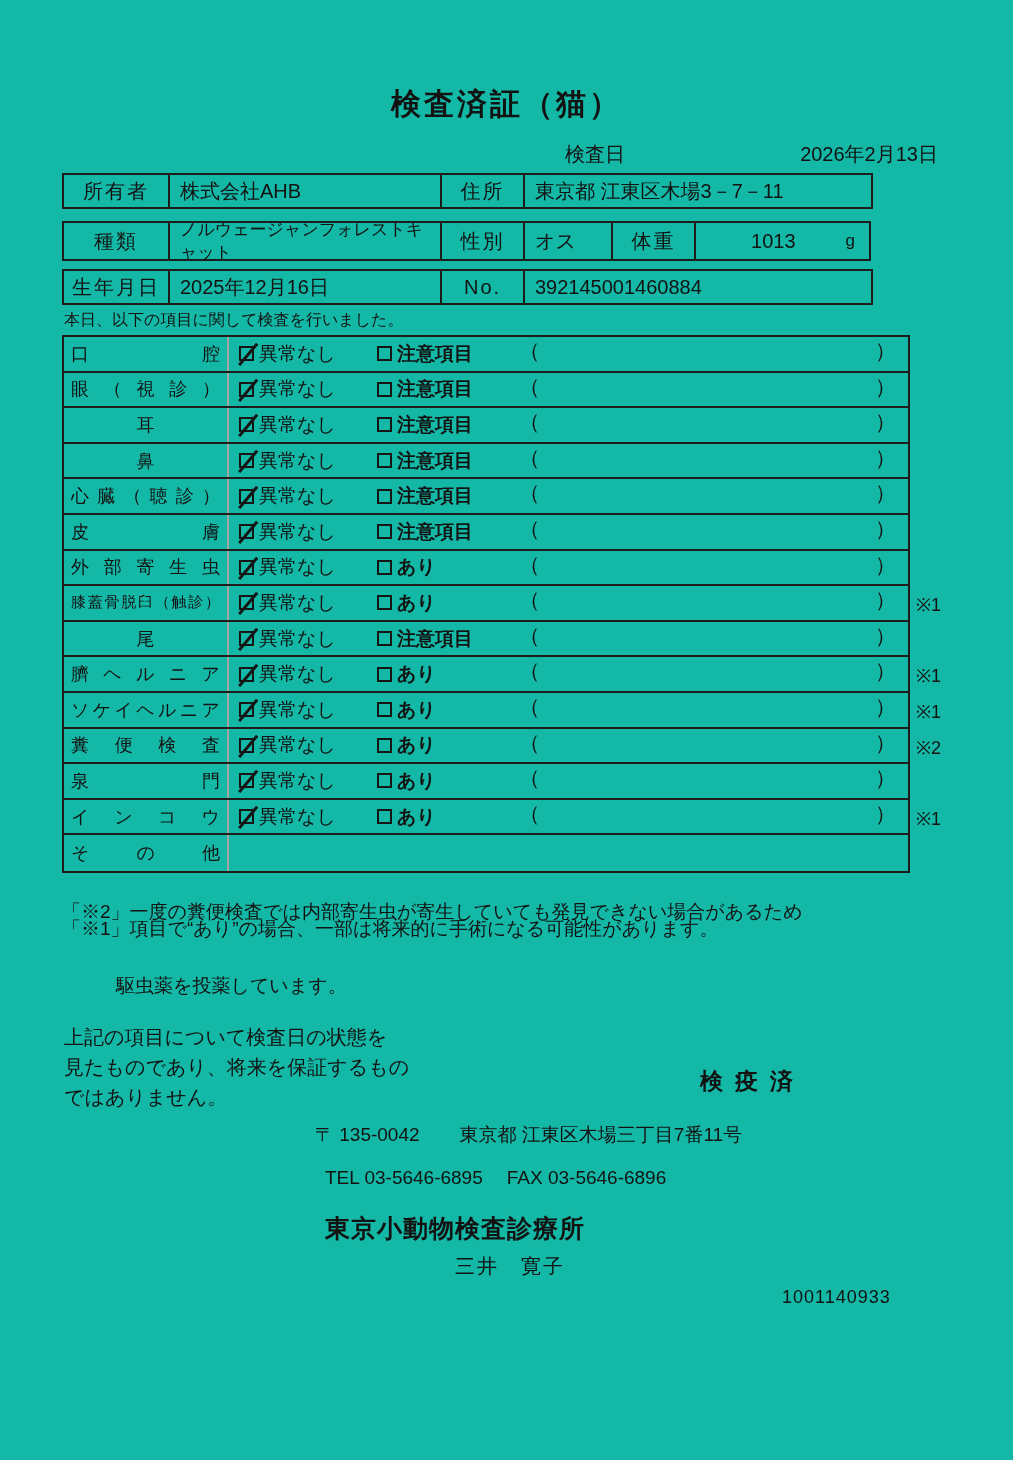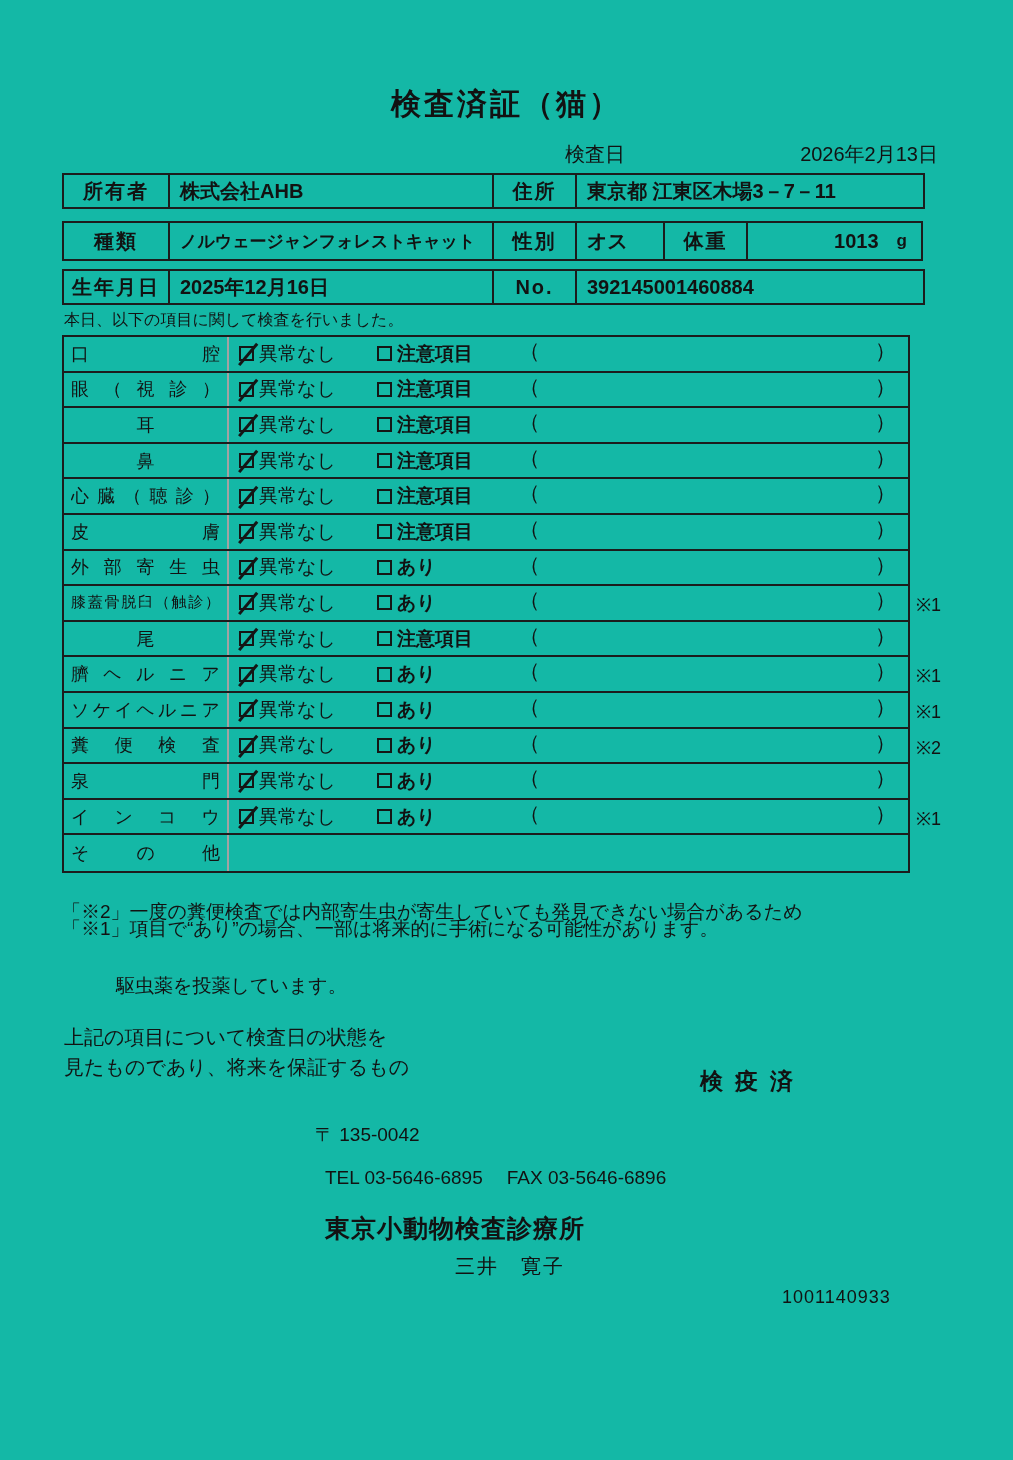--- a/index.html
+++ b/index.html
@@ -16,38 +16,38 @@
   .doc-title {
     position: absolute; top: 84px; left: 0; width: 100%;
     text-align: center; font-size: 30px; font-weight: bold; letter-spacing: 3px;
   }
   .insp-date-row {
     position: absolute; top: 141px; left: 565px; width: 373px;
     display: flex; justify-content: space-between; font-size: 20px;
   }
   
   .hdr { position: absolute; left: 62px; top: 173px; width: 878px; }
-  .hdr-row { display: flex; font-weight: bold; }
+  .hdr-row { display: flex; }
   .hdr-row.r1 { height: 36px; margin-bottom: 12px; }
   .hdr-row.r2 { height: 40px; margin-bottom: 8px; }
   .hdr-row.r3 { height: 36px; }
   .cell {
     border: 2px solid #1c1c1c; height: 100%;
     display: flex; align-items: center; font-size: 20px;
   }
   .cell + .cell { margin-left: -2px; }
   .cell.lab { justify-content: center; letter-spacing: 2px; }
   .cell.val { padding-left: 10px; }
   .w-lab1 { width: 108px; }
-  .w-val1 { width: 326px; }
+  .w-val1 { width: 274px; }
   .w-lab2 { width: 85px; }
   .w-val2 { width: 350px; }
   .w-sex  { width: 90px; }
   .w-wlab { width: 85px; }
-  .w-wval { width: 177px; justify-content: flex-end; padding-right: 14px; }
+  .w-wval { width: 177px; justify-content: flex-end; padding-right: 14px; gap: 32px; }
   .breed { font-size: 17px; }
   .unit { font-size: 17px; margin-left: 18px; }
   
   .intro { position: absolute; left: 64px; top: 310px; font-size: 16px; }
   
   .insp-table {
     position: absolute; left: 62px; top: 335px; width: 848px;
     border: 2px solid #1c1c1c;
   }
   .insp-row {
@@ -420,26 +420,28 @@
       </div>
     </div>
 
   <div class="fn1">「※1」項目で“あり”の場合、一部は将来的に手術になる可能性があります。</div>
   <div class="fn2a">「※2」一度の糞便検査では内部寄生虫が寄生していても発見できない場合があるため</div>
   <div class="fn2b">駆虫薬を投薬しています。</div>
 
   <div class="disclaimer">
     <div>上記の項目について検査日の状態を</div>
     <div>見たものであり、将来を保証するもの</div>
+    <div>ではありません。</div>
   </div>
 
   <div class="stamp">検疫済</div>
 
   <div class="postal-line">
     <span>〒 135-0042</span>
+    <span class="addr2">東京都 江東区木場三丁目7番11号</span>
   </div>
 
   <div class="tel-line">
     <span>TEL 03-5646-6895</span>
     <span class="fax">FAX 03-5646-6896</span>
   </div>
 
   <div class="clinic">東京小動物検査診療所</div>
   <div class="vet">三井　寛子</div>
   <div class="doc-num">1001140933</div>

